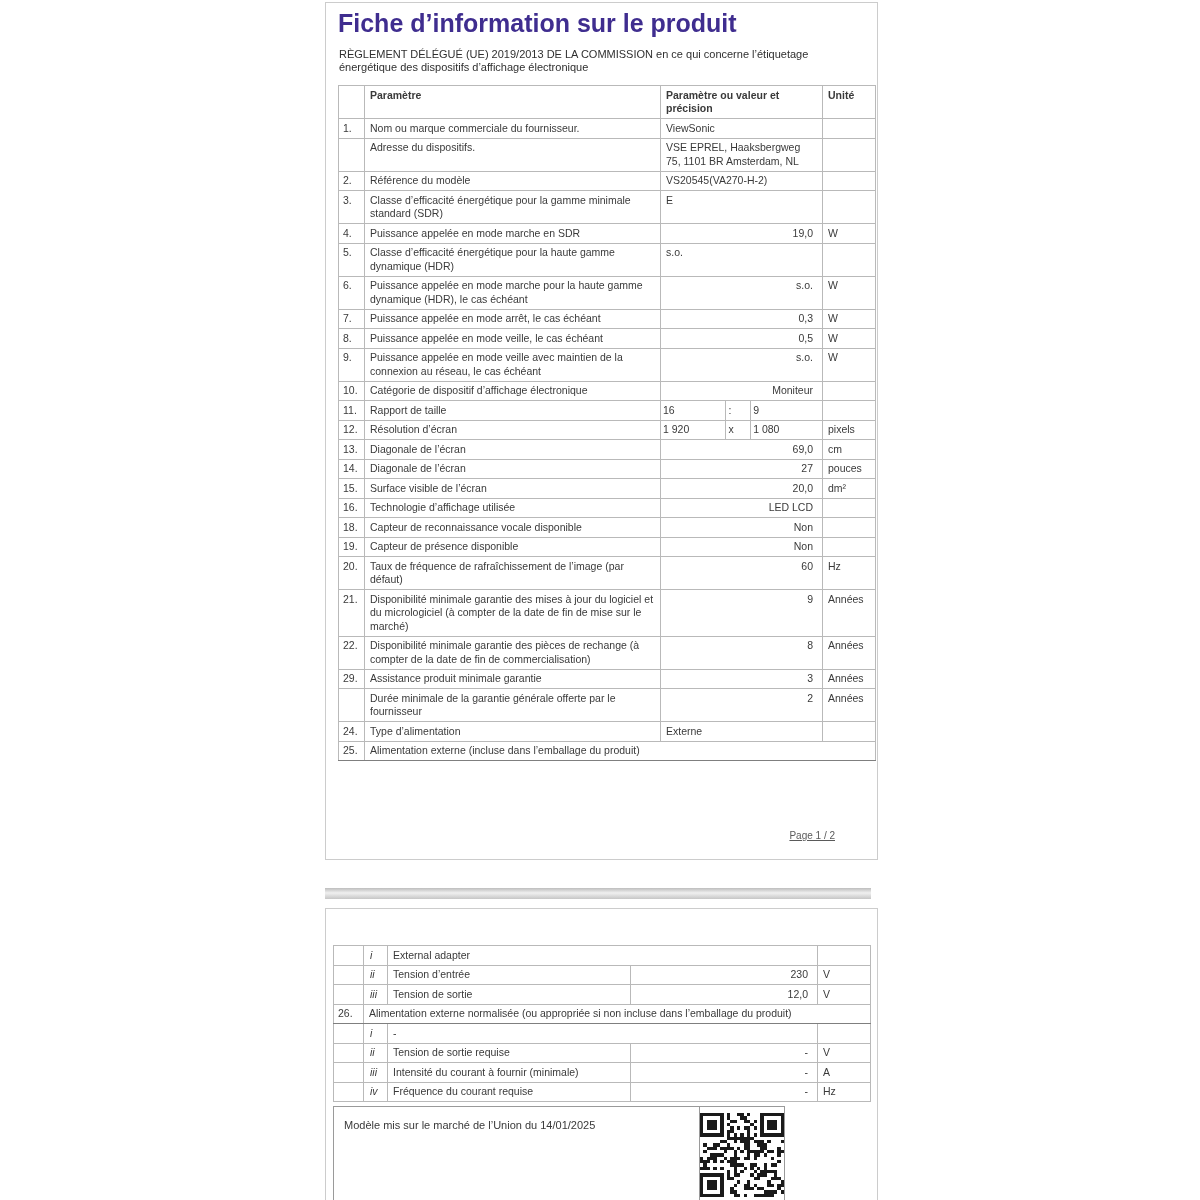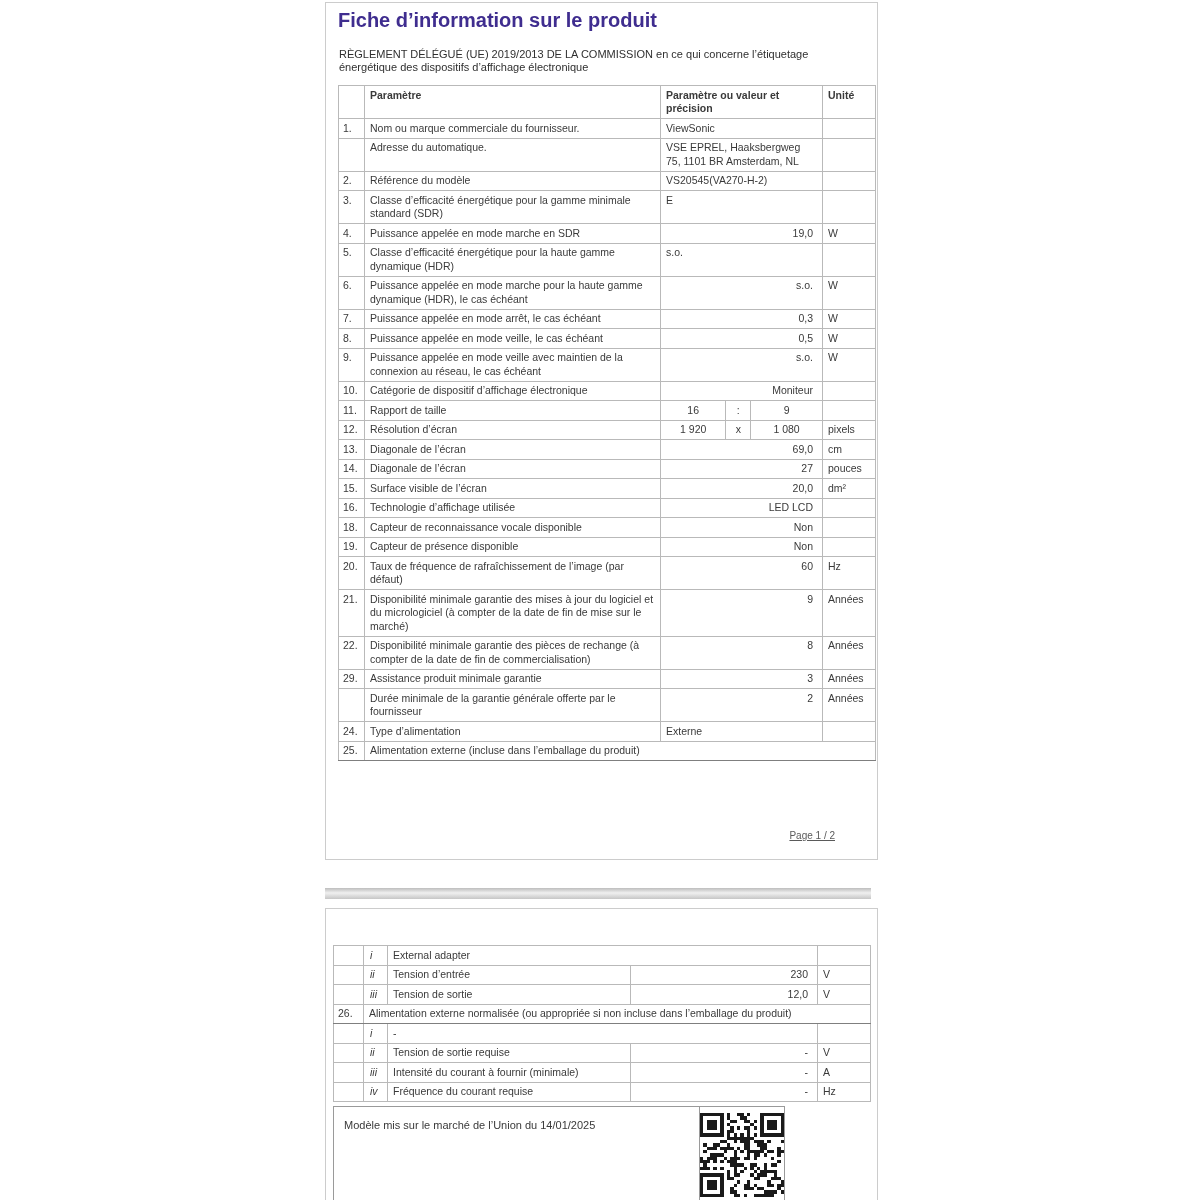--- a/index.html
+++ b/index.html
@@ -8,42 +8,42 @@
   .canvas { position: relative; width: 1200px; height: 1200px; background: #ffffff; overflow: hidden; }
 
   
   .page { position: absolute; left: 325px; width: 553px; background: #fff; border: 1px solid #cccccc; }
   .page1 { top: 2px; height: 858px; }
   .page2 { top: 908px; height: 292px; border-bottom: none; }
   .sep { position: absolute; left: 325px; top: 888px; width: 546px; height: 11px;
          background: linear-gradient(#bdbdbd, #f0f0f0 45%, #c6c6c6); }
 
   
-  .title { position: absolute; left: 12px; top: 6px; font-size: 20px; font-weight: bold;
+  .title { position: absolute; left: 12px; top: 6px; font-size: 25px; font-weight: bold;
            color: var(--title-color, #3f2d8f); letter-spacing: 0px; }
   .subtitle { position: absolute; left: 13px; top: 45px; width: 502px; font-size: 11px;
               line-height: 13px; color: #2f2f2f; }
 
   
   table.ptable { border-collapse: collapse; table-layout: fixed; }
   .t1 { position: absolute; left: 12px; top: 82px; width: 537px; }
   .t2 { position: absolute; left: 7px; top: 36px; width: 537px; }
   .ptable th, .ptable td { border: 1px solid #b9b9b9; font-size: 10.5px; line-height: 13.5px;
                            vertical-align: top; padding: 2.5px 5px; color: #3a3a3a;
                            overflow: hidden; }
   .ptable th { text-align: left; font-weight: bold; height: 32px; }
   .c-num { padding-left: 4px !important; }
   .c-value.ar { text-align: right; padding-right: 9px !important; }
   .c-value.al { text-align: left; }
   .c-unit { padding-left: 5px !important; }
   tr.emph > td { border-top-color: #7f7f7f; border-bottom-color: #7f7f7f; }
   .c-rn { font-style: italic; padding-left: 6px !important; }
   
   .split { display: flex; width: 100%; height: 100%; }
-  .split span { display: block; text-align: center; }
+  .split span { display: block; }
   .split .p1 { width: 40%; }
   .split .p2 { width: 16%; border-left: 1px solid #b9b9b9; border-right: 1px solid #b9b9b9; }
   .split .p3 { width: 44%; }
   td.has-split { padding: 0 !important; }
   td.has-split .split span { padding: 2.5px 2px; }
 
   .pagenum { position: absolute; right: 42px; bottom: 18px; font-size: 10px; color: #5a5a5a; text-decoration: underline; }
 
   
   .bottombox { position: absolute; left: 7px; top: 197px; width: 452px; height: 95px;
@@ -79,21 +79,21 @@
       </thead>
       <tbody id="t1body">
           <tr>
             <td class="c-num">1.</td>
             <td class="c-label">Nom ou marque commerciale du fournisseur.</td>
             <td class="c-value al">ViewSonic</td>
             <td class="c-unit"></td>
           </tr>
           <tr>
             <td class="c-num"></td>
-            <td class="c-label">Adresse du automatique.</td>
+            <td class="c-label">Adresse du dispositifs.</td>
             <td class="c-value al">VSE EPREL, Haaksbergweg 75, 1101 BR Amsterdam, NL</td>
             <td class="c-unit"></td>
           </tr>
           <tr>
             <td class="c-num">2.</td>
             <td class="c-label">Référence du modèle</td>
             <td class="c-value al">VS20545(VA270-H-2)</td>
             <td class="c-unit"></td>
           </tr>
           <tr>

